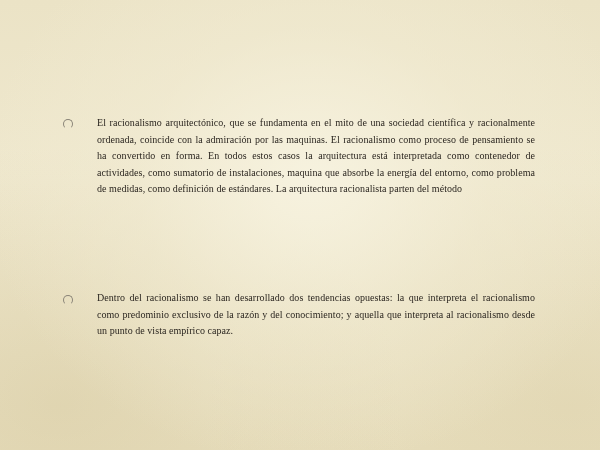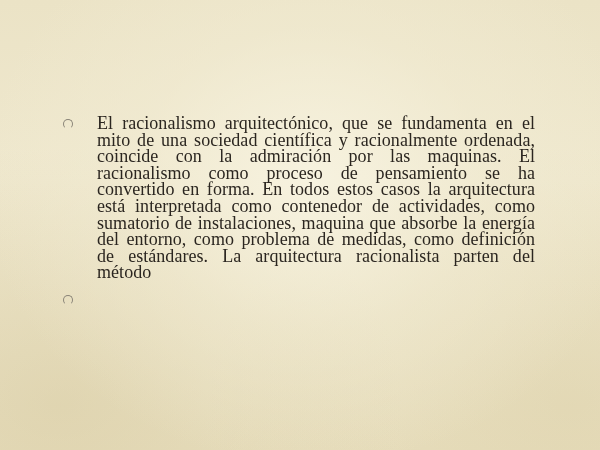--- a/index.html
+++ b/index.html
@@ -14,21 +14,21 @@
         radial-gradient(ellipse at 10% 90%, rgba(205,190,145,0.35) 0%, rgba(205,190,145,0) 45%),
         radial-gradient(ellipse at 95% 90%, rgba(210,195,150,0.3) 0%, rgba(210,195,150,0) 45%),
         linear-gradient(180deg, #ebe3c6 0%, #efe8ce 40%, #e9e0c0 100%);
     }
     .content {
       position: absolute; left: 0; top: 0; width: 600px; height: 450px;
     }
     .bullet-item {
       position: absolute; left: 97px; width: 438px;
       font-family: "Liberation Serif", "DejaVu Serif", serif;
-      font-size: 18px; line-height: 16.6px;
+      font-size: 10px; line-height: 16.6px;
       color: #2b2620; text-align: justify; hyphens: none;
       letter-spacing: 0.05px;
     }
     .bullet-item.p1 { top: 115px; }
     .bullet-item.p2 { top: 290px; }
     .bullet-icon {
       position: absolute; width: 8px; height: 8px;
       border: 1.4px solid #8a8478; border-bottom-color: transparent;
       border-radius: 50%; left: 63px;
     }
@@ -38,13 +38,14 @@
 </head>
 <body>
 
 <div class="slide"></div>
 
 <div class="content">
   <span class="bullet-icon b1"></span>
   <p class="bullet-item p1" style="margin:0">El racionalismo arquitectónico, que se fundamenta en el mito de una sociedad científica y racionalmente ordenada, coincide con la admiración por las maquinas. El racionalismo como proceso de pensamiento se ha convertido en forma. En todos estos casos la arquitectura está interpretada como contenedor de actividades, como sumatorio de instalaciones, maquina que absorbe la energía del entorno, como problema de medidas, como definición de estándares. La arquitectura racionalista parten del método</p>
 
   <span class="bullet-icon b2"></span>
+  <p class="bullet-item p2" style="margin:0">Dentro del racionalismo se han desarrollado dos tendencias opuestas: la que interpreta el racionalismo como predominio exclusivo de la razón y del conocimiento; y aquella que interpreta al racionalismo desde un punto de vista empírico capaz.</p>
 </div>
 
 </body></html>

